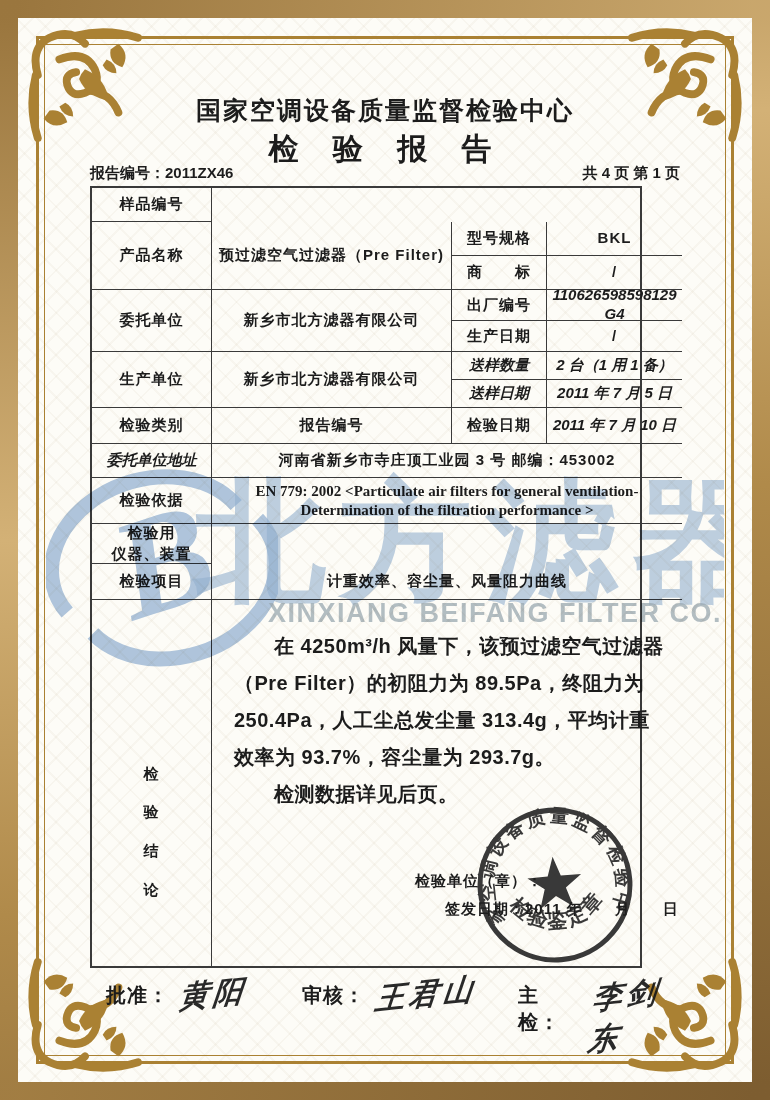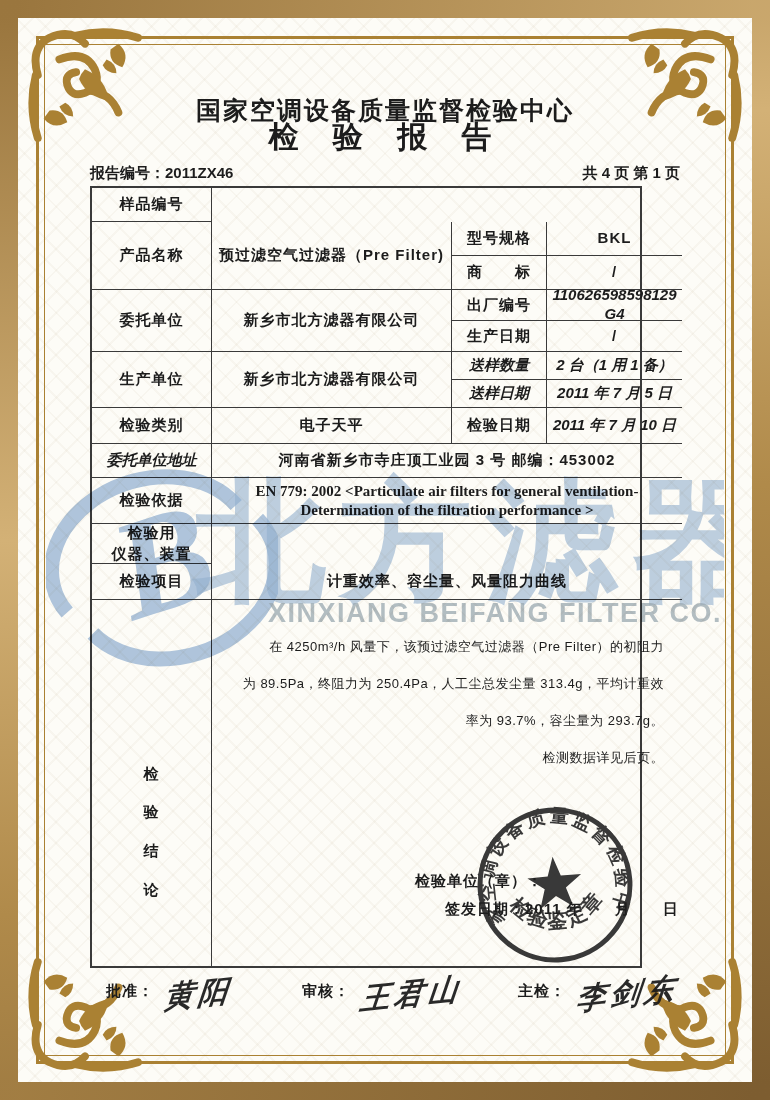--- a/index.html
+++ b/index.html
@@ -28,21 +28,21 @@
   .gold-line-inner { position:absolute; inset:44px; border:1px solid #aa8133; z-index:1; }
   .corner { position:absolute; width:118px; height:118px; z-index:2; }
   .corner.tl { top:24px; left:24px; }
   .corner.tr { top:24px; right:24px; transform:scale(-1,1); }
   .corner.br { bottom:24px; right:24px; transform:scale(-1,-1); }
   .corner.bl { bottom:24px; left:24px; transform:scale(1,-1); }
 
   
   .org-name { position:absolute; left:90px; width:590px; top:94px; z-index:2;
     text-align:center; font-size:25px; font-weight:700; letter-spacing:2px; }
-  .report-title { position:absolute; left:90px; width:590px; top:117px; z-index:2;
+  .report-title { position:absolute; left:90px; width:590px; top:129px; z-index:2;
     text-align:center; font-size:30px; font-weight:700; letter-spacing:10px; word-spacing:6px; }
   .meta-row { position:absolute; left:90px; width:590px; top:164px; z-index:2;
     display:flex; justify-content:space-between; font-size:15px; font-weight:700; }
 
   
   .report-table {
     position:absolute; left:90px; top:186px; width:552px; z-index:2;
     display:grid;
     grid-template-columns:120px 240px 95px 135px;
     grid-template-rows:34px 34px 34px 31px 31px 28px 28px 36px 34px 46px 40px 36px 366px;
@@ -56,40 +56,40 @@
   }
   .cell.lc { border-right:none; }
   .cell.lr { border-bottom:none; }
   .cell.left { justify-content:flex-start; padding-left:14px; text-align:left; }
   .cell.serif { font-family:"Liberation Serif", serif; font-weight:600; letter-spacing:0; font-size:15px; padding:2px 12px; }
   .cell.small { font-size:15px; letter-spacing:0;font-style:italic; }
   .cell.stack { flex-direction:column; gap:2px; }
   .vlabel { flex-direction:column; justify-content:center; gap:20px; padding-top:100px; align-items:center; }
   .vlabel span { display:block; }
   .conclusion-cell { position:relative; display:block; text-align:left; padding:28px 18px 0 22px; }
-  .conclusion-cell p { font-size:13px; font-weight:400; line-height:37px; text-indent:2em; letter-spacing:.5px;text-align:right; }
+  .conclusion-cell p { font-size:20px; font-weight:700; line-height:37px; text-indent:2em; letter-spacing:.5px; }
 
   .issue-unit  { position:absolute; left:203px; top:272px; font-size:15px; font-weight:600; text-indent:0; }
   .issue-date  { position:absolute; left:233px; top:300px; font-size:15px; font-weight:600; text-indent:0; }
   .stamp-wrap  { position:absolute; left:262px; top:204px; width:162px; height:162px; z-index:4; opacity:.88; transform:rotate(-5deg); }
 
   
   .watermark-layer { position:absolute; inset:46px; overflow:hidden; z-index:3;
     pointer-events:none; mix-blend-mode:multiply; }
   .wm-logo { position:absolute; left:-8px; top:408px; width:240px; height:215px; opacity:.85; }
   .wm-text { position:absolute; left:148px; top:408px; font-size:132px; font-weight:900;
     letter-spacing:14px; white-space:nowrap; color:rgba(148,178,214,.60);
     font-family:"Liberation Sans", sans-serif; }
   .wm-sub { position:absolute; left:222px; top:552px; font-size:27px; font-weight:700;
     letter-spacing:1.5px; color:rgba(155,170,182,.75); white-space:nowrap; }
 
   
   .footer-row { position:absolute; left:90px; top:974px; width:600px; z-index:2; height:60px; }
   .sig-group { position:absolute; display:flex; align-items:flex-start; }
-  .sig-label { font-size:15px; font-weight:700; letter-spacing:1px; padding-top:8px; }
+  .sig-label { font-size:20px; font-weight:700; letter-spacing:1px; padding-top:8px; }
   .sig-name { font-size:30px; font-weight:700; font-style:italic; color:#181818;
     transform:rotate(-6deg) skewX(-12deg); margin-left:10px; letter-spacing:4px; opacity:.92; }
   .sig-approve { left:16px; }
   .sig-review { left:212px; }
   .sig-chief { left:428px; }
 </style>
 </head>
 <body>
 
 <div class="page-bg"></div>
@@ -198,21 +198,21 @@
   <div class="cell lc" style="grid-area:5/4/6/5">/</div>
 
   <div class="cell" style="grid-area:6/1/8/2">生产单位</div>
   <div class="cell" style="grid-area:6/2/8/3;font-weight:700">新乡市北方滤器有限公司</div>
   <div class="cell small" style="grid-area:6/3/7/4">送样数量</div>
   <div class="cell lc small" style="grid-area:6/4/7/5">2 台（1 用 1 备）</div>
   <div class="cell small" style="grid-area:7/3/8/4">送样日期</div>
   <div class="cell lc small" style="grid-area:7/4/8/5">2011 年 7 月 5 日</div>
 
   <div class="cell" style="grid-area:8/1/9/2">检验类别</div>
-  <div class="cell" style="grid-area:8/2/9/3">电子天平</div>
+  <div class="cell" style="grid-area:8/2/9/3">报告编号</div>
   <div class="cell" style="grid-area:8/3/9/4">检验日期</div>
   <div class="cell lc small" style="grid-area:8/4/9/5">2011 年 7 月 10 日</div>
 
   <div class="cell small" style="grid-area:9/1/10/2;letter-spacing:0">委托单位地址</div>
   <div class="cell lc" style="grid-area:9/2/10/5;font-weight:700">河南省新乡市寺庄顶工业园 3 号  邮编：453002</div>
 
   <div class="cell" style="grid-area:10/1/11/2">检验依据</div>
   <div class="cell lc serif" style="grid-area:10/2/11/5">EN 779: 2002 &lt;Particulate air filters for general ventilation-Determination of the filtration performance &gt;</div>
 
   <div class="cell stack" style="grid-area:11/1/12/2">

